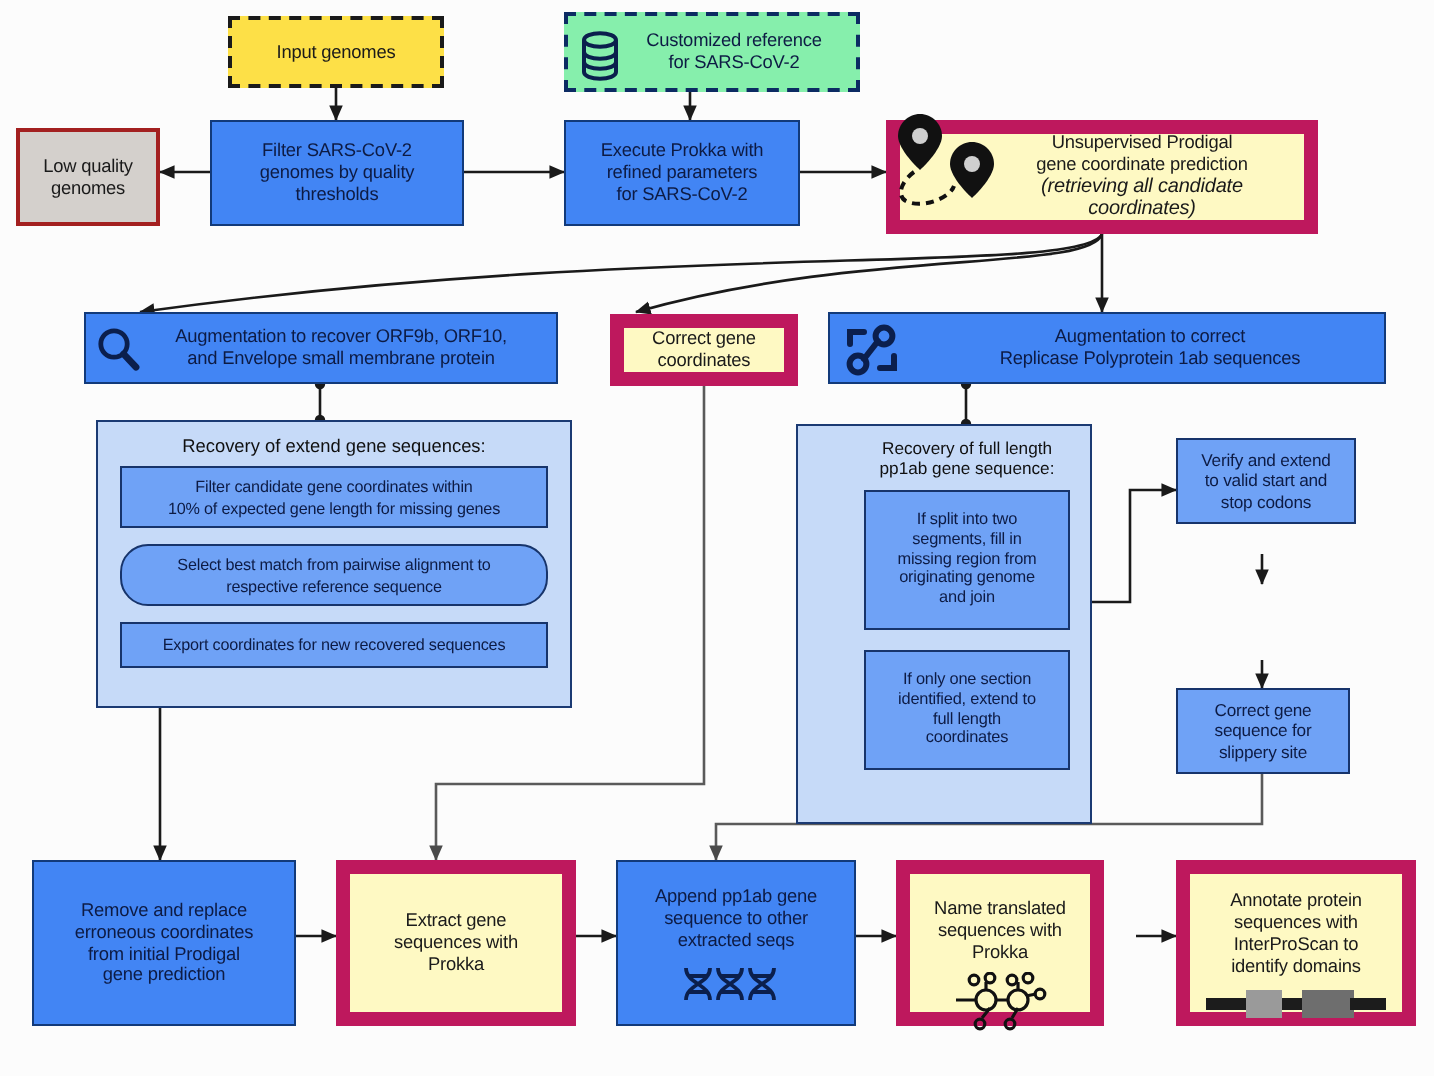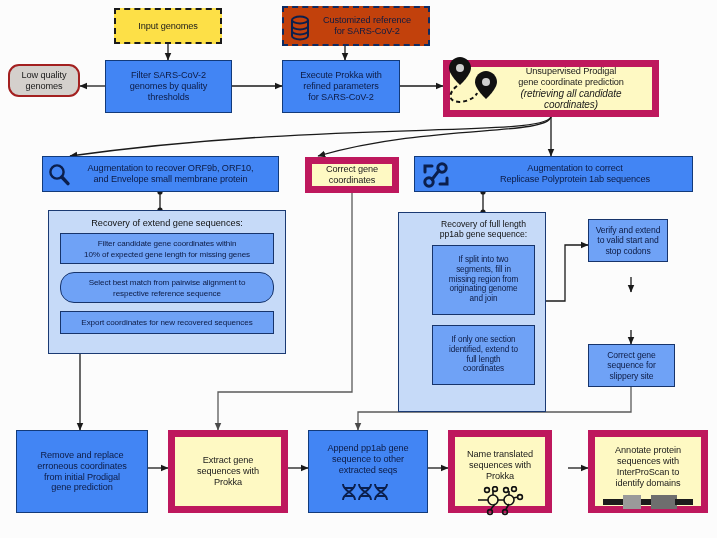--- a/index.html
+++ b/index.html
@@ -11,21 +11,21 @@
   svg#wires{position:absolute;left:0;top:0;width:717px;height:538px;pointer-events:none;}
 
   .node{position:absolute;box-sizing:border-box;display:flex;align-items:center;
         justify-content:center;text-align:center;line-height:1.18;
         font-size:9.2px;letter-spacing:-0.1px;}
   .node .txt{display:block;padding:0 3px;}
 
   .blue{background:#4285f4;border:1px solid #123a7a;color:#0d1b44;}
   .grey{background:#fef9c3;border:7px solid #be185d;color:#1a1a1a;}
   .dash-grey{background:#fde047;border:2px dashed #1a1a1a;color:#1a1a1a;}
-  .dash-blue{background:#c2410c;border:2px dashed #0c2b63;color:#0d1b44;}
+  .dash-blue{background:#86efac;border:2px dashed #0c2b63;color:#0d1b44;}
   .red{background:#d4d0cc;border:2px solid #a32020;color:#1a1a1a;}
   .panel{background:#c6daf8;border:1px solid #1b3a73;}
   .sub{background:#6fa2f6;border:1px solid #17346b;color:#0d1b44;}
   .icon{position:absolute;display:block;}
 </style>
 </head>
 <body>
 
 <div id="canvas">
 
@@ -98,21 +98,21 @@
           <path d="M3,16 A8,3.4 0 0 0 19,16"></path>
         </g>
       </svg>
     </span>
     <span class="txt" style="margin-left:22px;">
       <span>Customized reference</span><br>
       <span>for SARS-CoV-2</span>
     </span>
   </div>
 
-  <div class="node red" style="left:8px;top:64px;width:72px;height:33px;border-radius:11px;">
+  <div class="node red" style="left:8px;top:64px;width:72px;height:49px;">
     <span class="txt">
       <span>Low quality</span><br>
       <span>genomes</span>
     </span>
   </div>
 
   <div class="node blue" style="left:105px;top:60px;width:127px;height:53px;">
     <span class="txt">
       <span>Filter SARS-CoV-2</span><br>
       <span>genomes by quality</span><br>
@@ -224,21 +224,21 @@
     <div class="node sub" style="position:relative;left:10px;top:10px;width:103px;height:60px;">
       <span class="txt" style="font-size:8.2px;">
         <span>If only one section</span><br>
         <span>identified, extend to</span><br>
         <span>full length</span><br>
         <span>coordinates</span>
       </span>
     </div>
   </div>
 
-  <div class="node sub" style="left:588px;top:219px;width:80px;height:43px;">
+  <div class="node sub" style="left:588px;top:219px;width:90px;height:43px;">
     <span class="txt" style="font-size:8.6px;">
       <span>Verify and extend</span><br>
       <span>to valid start and</span><br>
       <span>stop codons</span>
     </span>
   </div>
 
 
   <div class="node sub" style="left:588px;top:344px;width:87px;height:43px;">
     <span class="txt" style="font-size:8.6px;">

